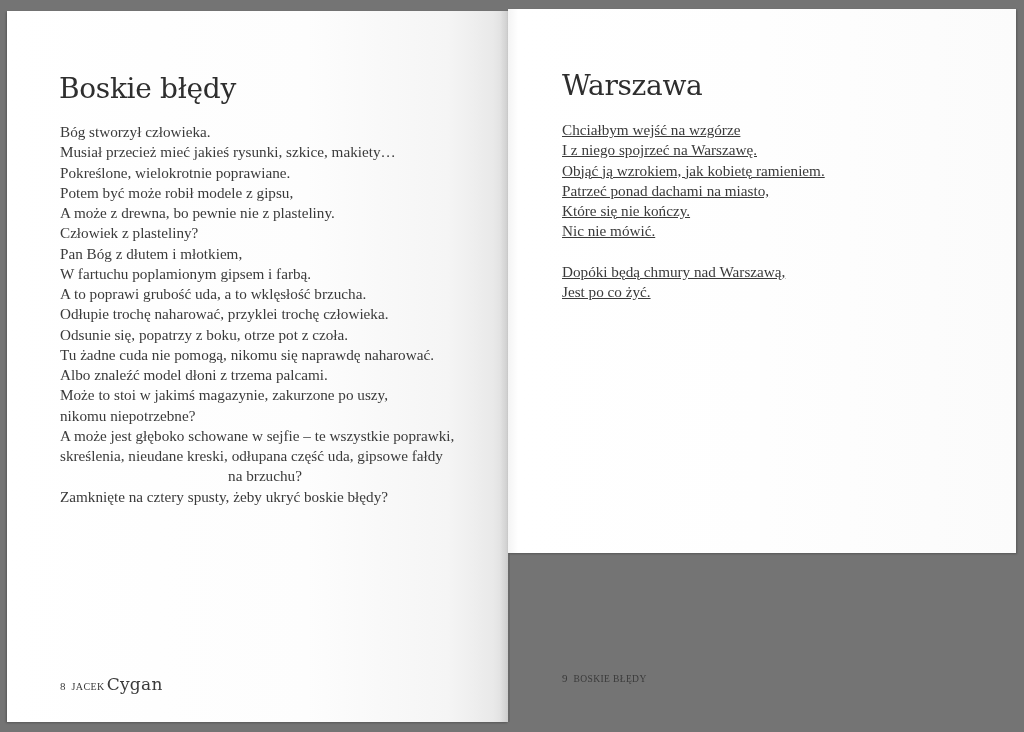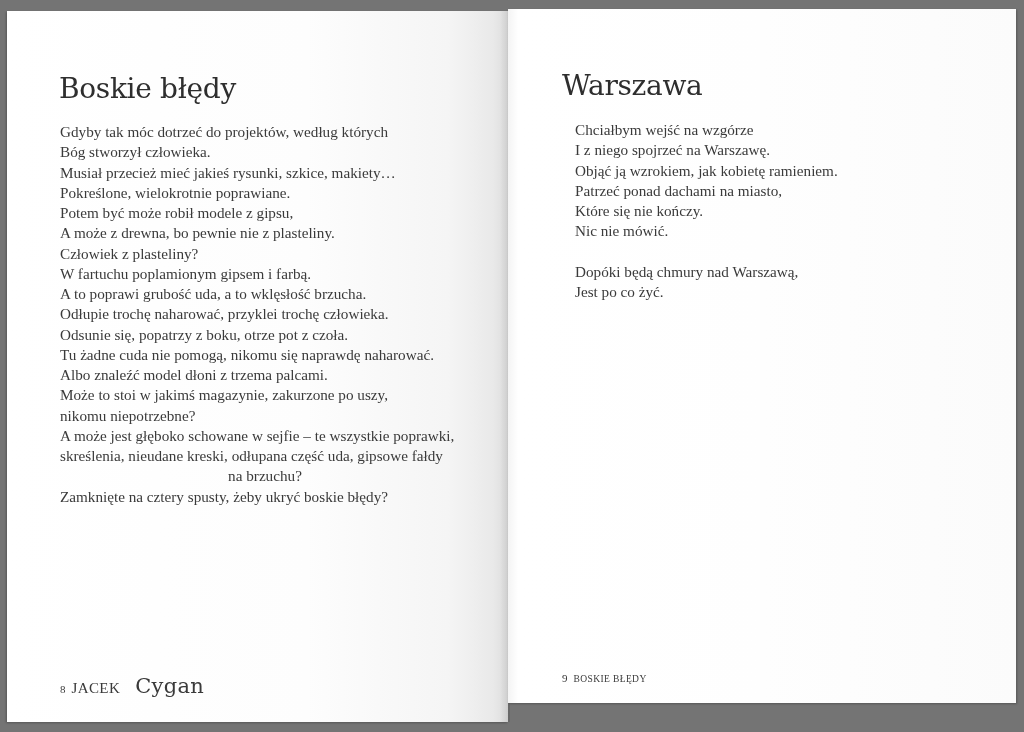--- a/index.html
+++ b/index.html
@@ -34,21 +34,21 @@
       width: 501px;
       top: 2px;
       height: 711px;
       background: linear-gradient(to right, #ffffff 0%, #fdfdfd 60%, #f5f5f5 88%, #e9e9e9 97%, #dcdcdc 100%);
       box-shadow: -1px 1px 2px rgba(0,0,0,0.25);
     }
     .page-right {
       left: 501px;
       width: 508px;
       top: 0;
-      height: 694px;
+      height: 544px;
       background: linear-gradient(to right, #f4f4f4 0%, #ffffff 2%, #fefefe 50%, #fbfbfb 100%);
       box-shadow: 1px 1px 2px rgba(0,0,0,0.25);
     }
     .title {
       position: absolute;
       font-family: "DejaVu Serif", "Liberation Serif", serif;
       font-size: 28px;
       font-weight: normal;
       letter-spacing: -0.3px;
       color: #2e2e2e;
@@ -62,21 +62,21 @@
       position: absolute;
       font-family: "Liberation Serif", "DejaVu Serif", serif;
       font-size: 15.2px;
       line-height: 20.25px;
       color: #3a3a3a;
       margin: 0;
       padding: 0;
       list-style: none;
     }
     .page-left .poem { left: 53px; top: 111px; width: 410px; }
-    .page-right .poem { left: 67px; top: 111px; width: 400px; }
+    .page-right .poem { left: 54px; top: 111px; width: 400px; text-decoration: underline; }
     .poem .line {
       display: block;
       white-space: nowrap;
     }
     .poem .line.right {
       text-align: center;
     }
     .poem .line.blank {
       height: 20.25px;
     }
@@ -95,53 +95,53 @@
     .footer .num {
       font-size: 11px;
       margin-right: 6px;
     }
     .footer .caps {
       font-size: 9.5px;
       letter-spacing: 0.4px;
       text-transform: uppercase;
     }
     .footer .author-first {
-      font-size: 15px;
+      font-size: 10px;
       letter-spacing: 0.4px;
-      margin-right: 15px;
+      margin-right: 2px;
     }
     .footer .author-last {
-      font-size: 21px;
+      font-size: 17px;
       letter-spacing: 0.3px;
       font-family: "DejaVu Serif", "Liberation Serif", serif;
     }
     .spine-shadow {
       position: absolute;
       left: 493px;
       top: 2px;
       width: 10px;
       height: 711px;
       background: linear-gradient(to right, rgba(0,0,0,0) 0%, rgba(0,0,0,0.06) 70%, rgba(0,0,0,0.10) 100%);
       pointer-events: none;
     }
   </style>
 </head>
 <body>
 
 <div class="book">
   <div class="page page-left">
     <h1 class="title">Boskie błędy</h1>
     <div class="poem" id="left-poem">
-        <span class="line">Gdyby tak móc dotrzeć do projektów, według których</span>
         <span class="line">Bóg stworzył człowieka.</span>
         <span class="line">Musiał przecież mieć jakieś rysunki, szkice, makiety…</span>
         <span class="line">Pokreślone, wielokrotnie poprawiane.</span>
         <span class="line">Potem być może robił modele z gipsu,</span>
         <span class="line">A może z drewna, bo pewnie nie z plasteliny.</span>
         <span class="line">Człowiek z plasteliny?</span>
+        <span class="line">Pan Bóg z dłutem i młotkiem,</span>
         <span class="line">W fartuchu poplamionym gipsem i farbą.</span>
         <span class="line">A to poprawi grubość uda, a to wklęsłość brzucha.</span>
         <span class="line">Odłupie trochę naharować, przyklei trochę człowieka.</span>
         <span class="line">Odsunie się, popatrzy z boku, otrze pot z czoła.</span>
         <span class="line">Tu żadne cuda nie pomogą, nikomu się naprawdę naharować.</span>
         <span class="line">Albo znaleźć model dłoni z trzema palcami.</span>
         <span class="line">Może to stoi w jakimś magazynie, zakurzone po uszy,</span>
         <span class="line">nikomu niepotrzebne?</span>
         <span class="line">A może jest głęboko schowane w sejfie – te wszystkie poprawki,</span>
         <span class="line">skreślenia, nieudane kreski, odłupana część uda, gipsowe fałdy</span>

